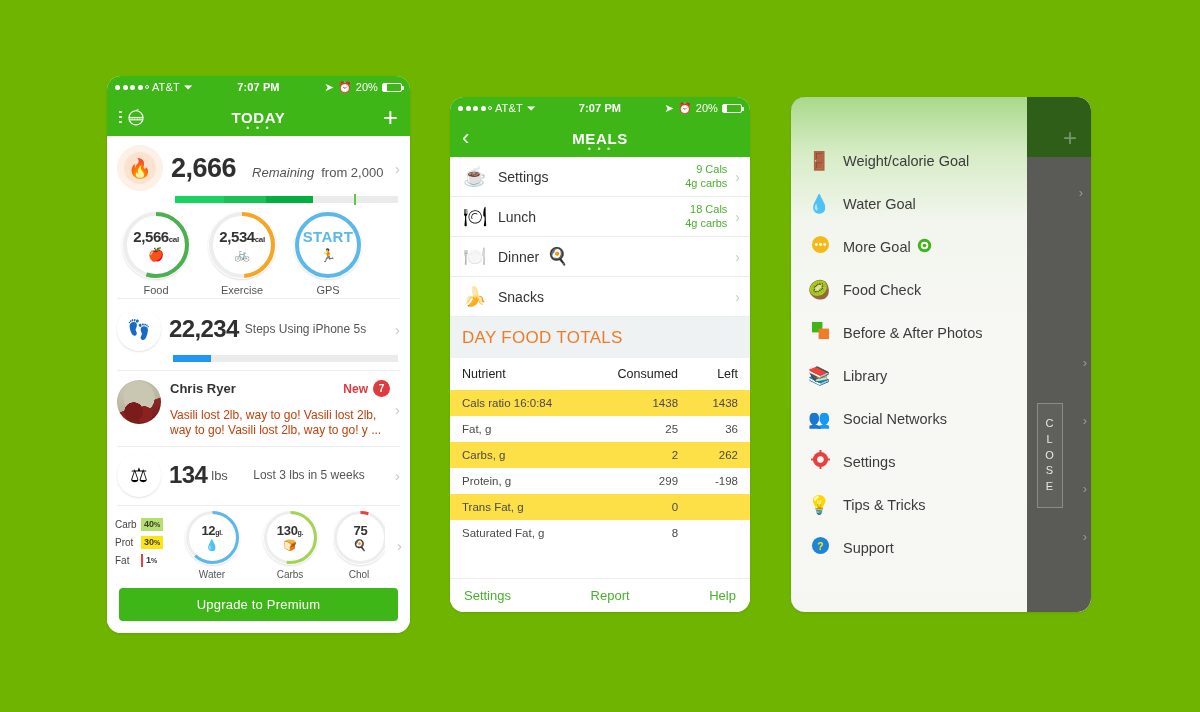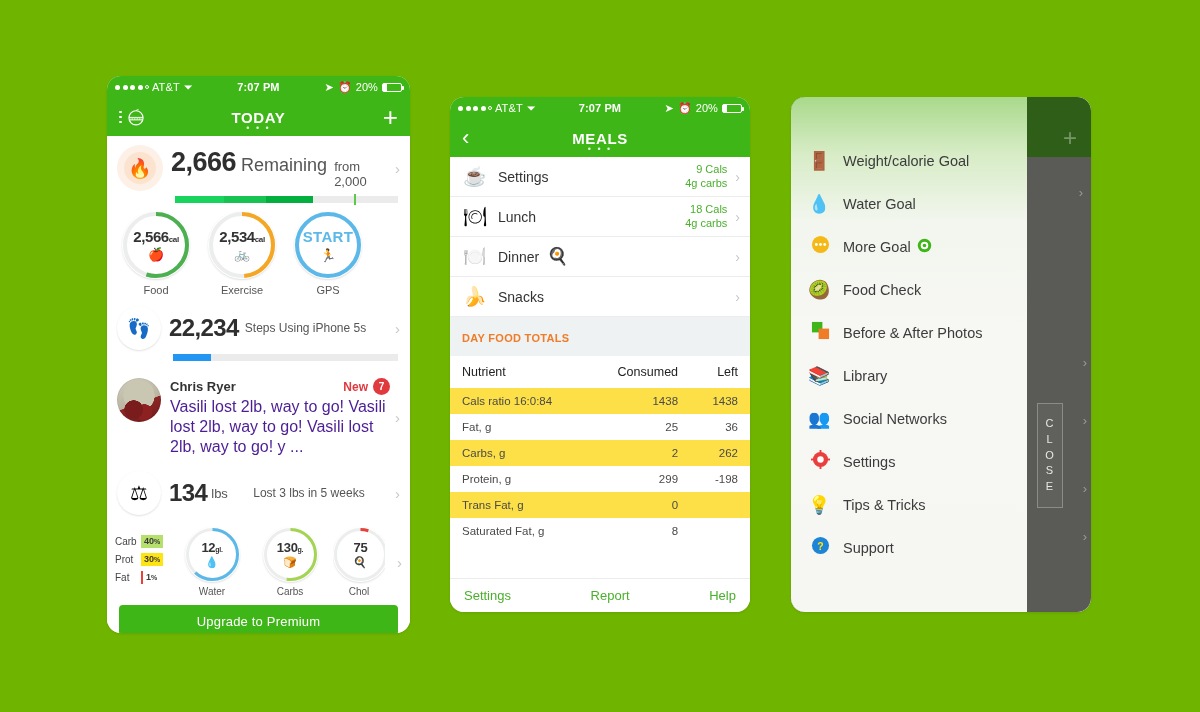--- a/index.html
+++ b/index.html
@@ -61,21 +61,21 @@
 
   .cal-row { display:flex; align-items:center; padding:9px 10px 4px 10px; }
   .flame-circle {
     width:46px; height:46px; border-radius:50%; background:#fdf0e6;
     display:flex; align-items:center; justify-content:center; flex:0 0 auto;
   }
   .flame-inner { width:32px; height:32px; border-radius:50%; background:#fbe3d0;
     display:flex; align-items:center; justify-content:center; font-size:19px; }
   .cal-texts { flex:1; margin-left:8px; display:flex; align-items:baseline; }
   .cal-big { font-size:27px; font-weight:700; color:#2f2f2f; letter-spacing:-0.5px; }
-  .cal-rem { font-size:18px; color:#555; margin-left:5px; }
+  .cal-rem { font-size:13px; color:#555; margin-left:16px;font-style:italic; }
   .cal-from { font-size:13px; color:#555; margin-left:7px; }
   .chev { color:#c8c8c8; font-size:15px; font-weight:300; margin-left:auto; padding-left:5px; }
 
   .cal-bar { margin:1px 12px 0 68px; height:7px; display:flex; align-items:stretch; position:relative; }
   .cal-bar .seg { height:7px; }
   .cal-bar .s1 { background:#18d45e; }
   .cal-bar .s2 { background:#17c352; }
   .cal-bar .s3 { background:#03b03f; }
   .cal-bar .rest { background:#ebebeb; flex:1; position:relative; }
   .cal-bar .marker { position:absolute; top:-2px; left:48%; width:2px; height:11px; background:#5cc94a; }
@@ -110,21 +110,21 @@
       radial-gradient(circle at 62% 78%, #8d2020 0 18%, transparent 19%),
       radial-gradient(circle at 50% 40%, #c9c6b2 0 45%, transparent 46%),
       linear-gradient(160deg,#cfcdbd,#b9b5a0 55%,#8c2626 56%,#6d1a1a);
     box-shadow:inset 0 0 0 1px rgba(0,0,0,.06); }
   .friend-texts { margin-left:9px; flex:1; min-width:0; }
   .friend-head { display:flex; align-items:center; }
   .friend-name { font-size:13px; font-weight:700; color:#333; }
   .new-label { margin-left:auto; color:#e0393e; font-size:12px; font-weight:600; }
   .new-badge { width:17px; height:17px; border-radius:50%; background:#e0393e; color:#fff;
     font-size:10px; font-weight:700; display:flex; align-items:center; justify-content:center; margin-left:5px; }
-  .friend-msg { font-size:16px; color:#4c1d95; line-height:1.25; margin-top:2px; }
+  .friend-msg { font-size:12px; color:#c2410c; line-height:1.25; margin-top:11px; }
 
   .weight-row { display:flex; align-items:center; padding:6px 10px 8px 10px; }
   .scale-circle { width:44px; height:44px; border-radius:50%; background:#fff;
     box-shadow:0 1px 2px rgba(0,0,0,.12); display:flex; align-items:center; justify-content:center;
     font-size:20px; flex:0 0 auto; }
   .weight-num { font-size:24px; font-weight:700; color:#2f2f2f; margin-left:8px; letter-spacing:-.6px; }
   .weight-unit { font-size:13px; color:#555; margin-left:4px; }
   .weight-note { font-size:12px; color:#555; margin-left:auto; }
 
   .macro-block { display:flex; padding:4px 8px 2px 8px; align-items:center; }
@@ -151,21 +151,21 @@
 
   
   .meal-item { display:flex; align-items:center; padding:0 10px; height:40px; border-bottom:1px solid #ececec; }
   .meal-icon { width:30px; font-size:19px; text-align:center; flex:0 0 auto; }
   .meal-name { font-size:14px; color:#333; margin-left:8px; }
   .meal-extra { font-size:17px; margin-left:8px; }
   .meal-nums { margin-left:auto; text-align:right; color:#49b02b; font-size:11px; line-height:1.25; }
   .meal-chev { color:#c8c8c8; font-size:14px; font-weight:300; margin-left:8px; }
 
   .totals-head { background:#eef2f3; padding:11px 12px 10px 12px; }
-  .totals-head span { color:#f07c28; font-size:11px; font-weight:700; letter-spacing:.3px; }
+  .totals-head span { color:#f07c28; font-size:17px; font-weight:400; letter-spacing:.3px; }
 
   table.nutri { width:100%; border-collapse:collapse; }
   table.nutri th { text-align:left; font-size:12.5px; font-weight:400; color:#222; padding:9px 12px; }
   table.nutri th.r, table.nutri td.r { text-align:right; }
   table.nutri td { font-size:11.5px; color:#4a4a4a; padding:7px 12px; }
   table.nutri tr.alt { background:#fde047; }
 
   .meals-footer { position:absolute; left:0; right:0; bottom:0; height:34px; background:#fff;
     display:flex; align-items:center; justify-content:space-between; padding:0 14px;
     border-top:1px solid #ececec; }

